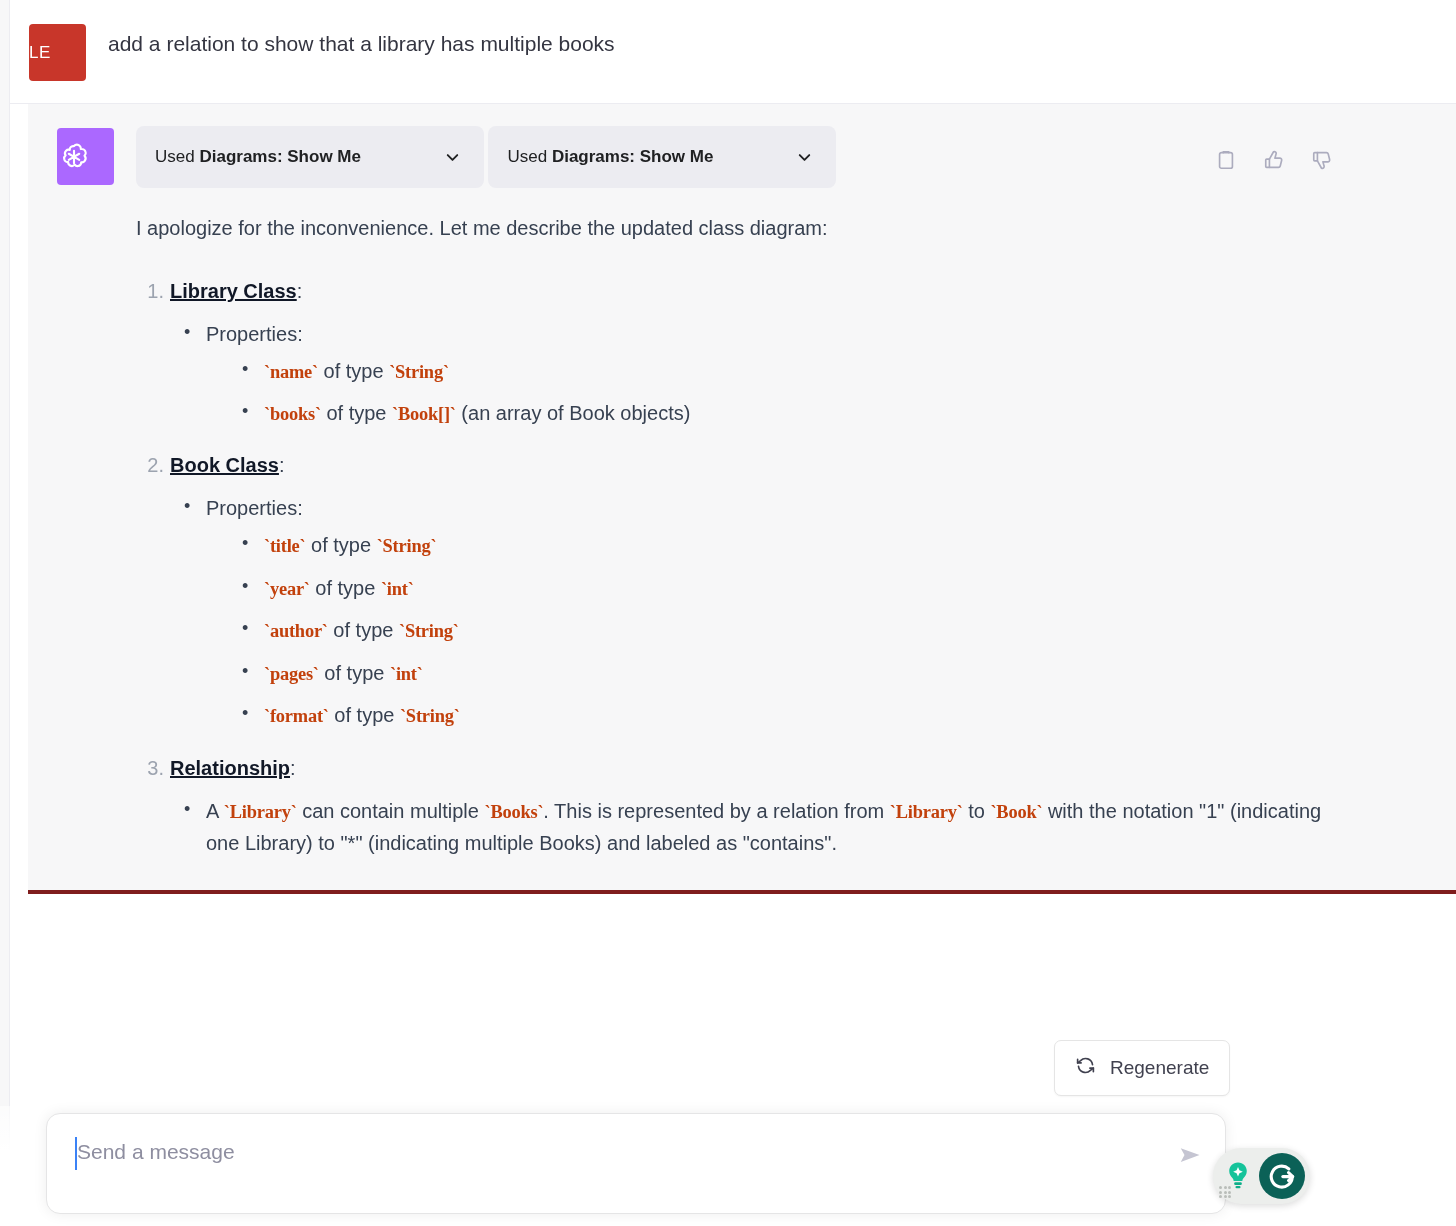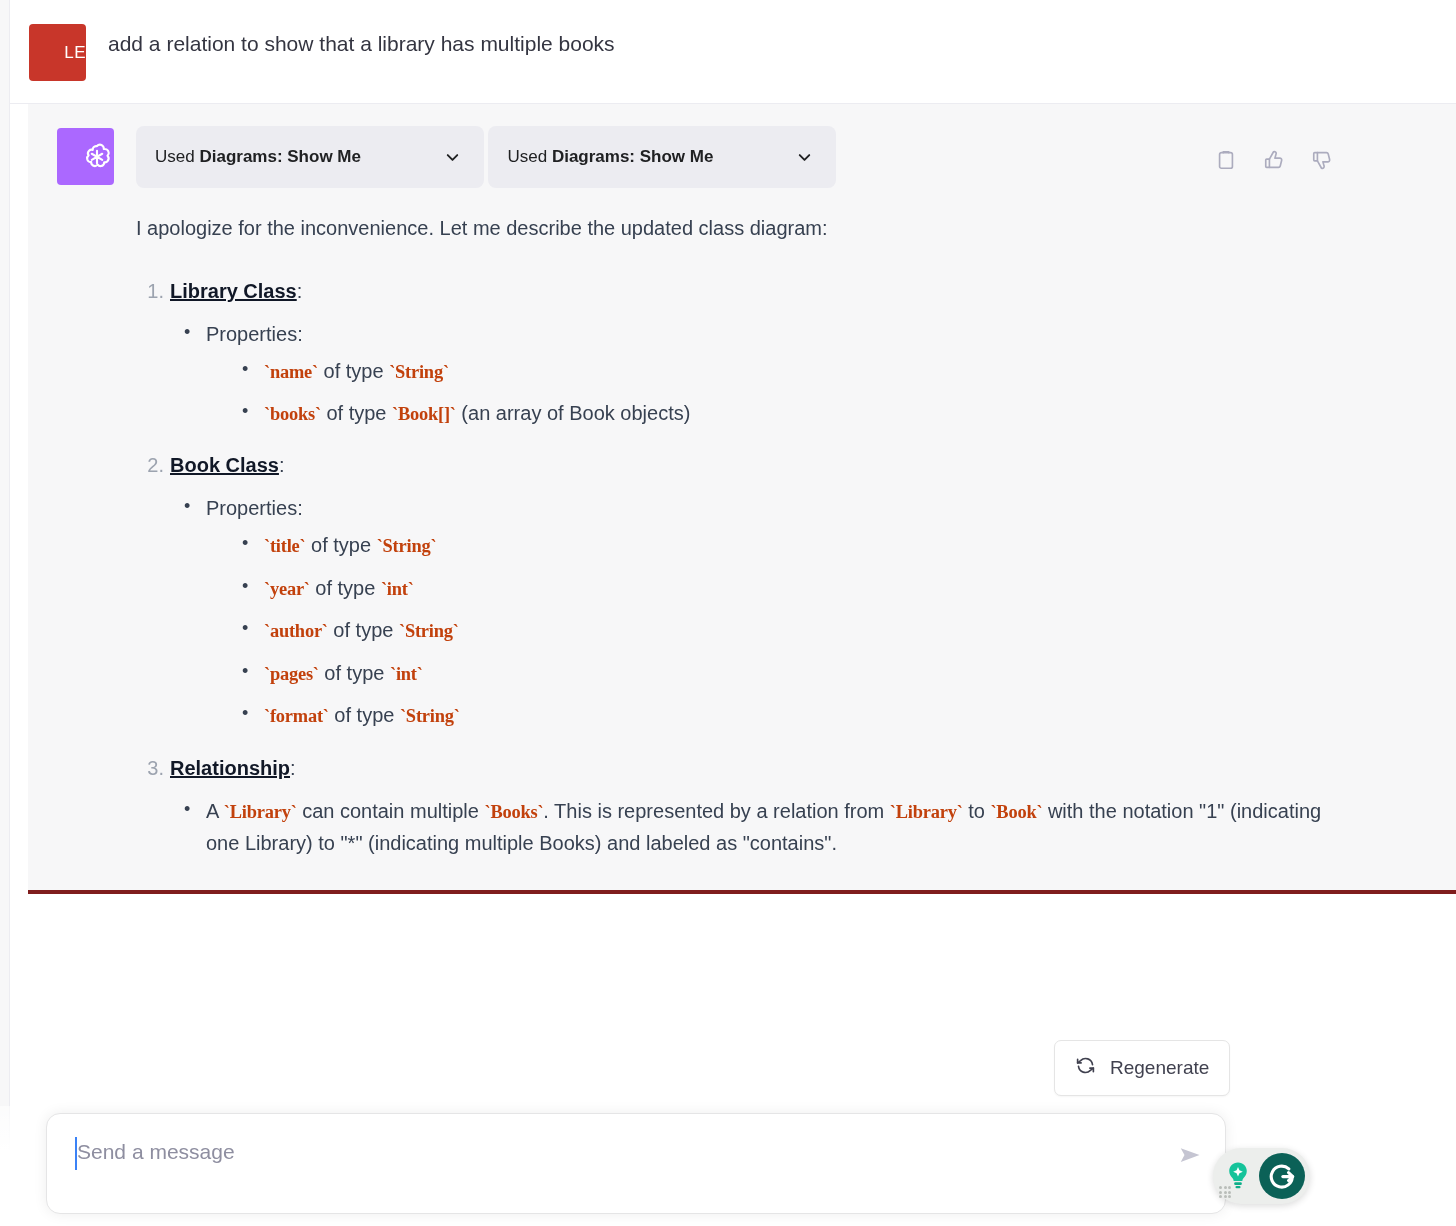--- a/index.html
+++ b/index.html
@@ -58,21 +58,21 @@
     justify-content: flex-end;
     padding-right: 22px;
     padding-top: 2px;
   }
   .avatar {
     width: 57px;
     height: 57px;
     border-radius: 4px;
     display: flex;
     align-items: center;
-    justify-content: flex-end;
+    justify-content: flex-start;
     color: #ffffff;
     font-size: 17px;
     letter-spacing: 0.5px;
     flex-shrink: 0;
   }
   .avatar.user-avatar { background: #c8362a; }
   .avatar.assistant-avatar { background: #ab68ff; }
   .avatar.assistant-avatar svg { width: 34px; height: 34px; display:block; }
 
   .content-col {

